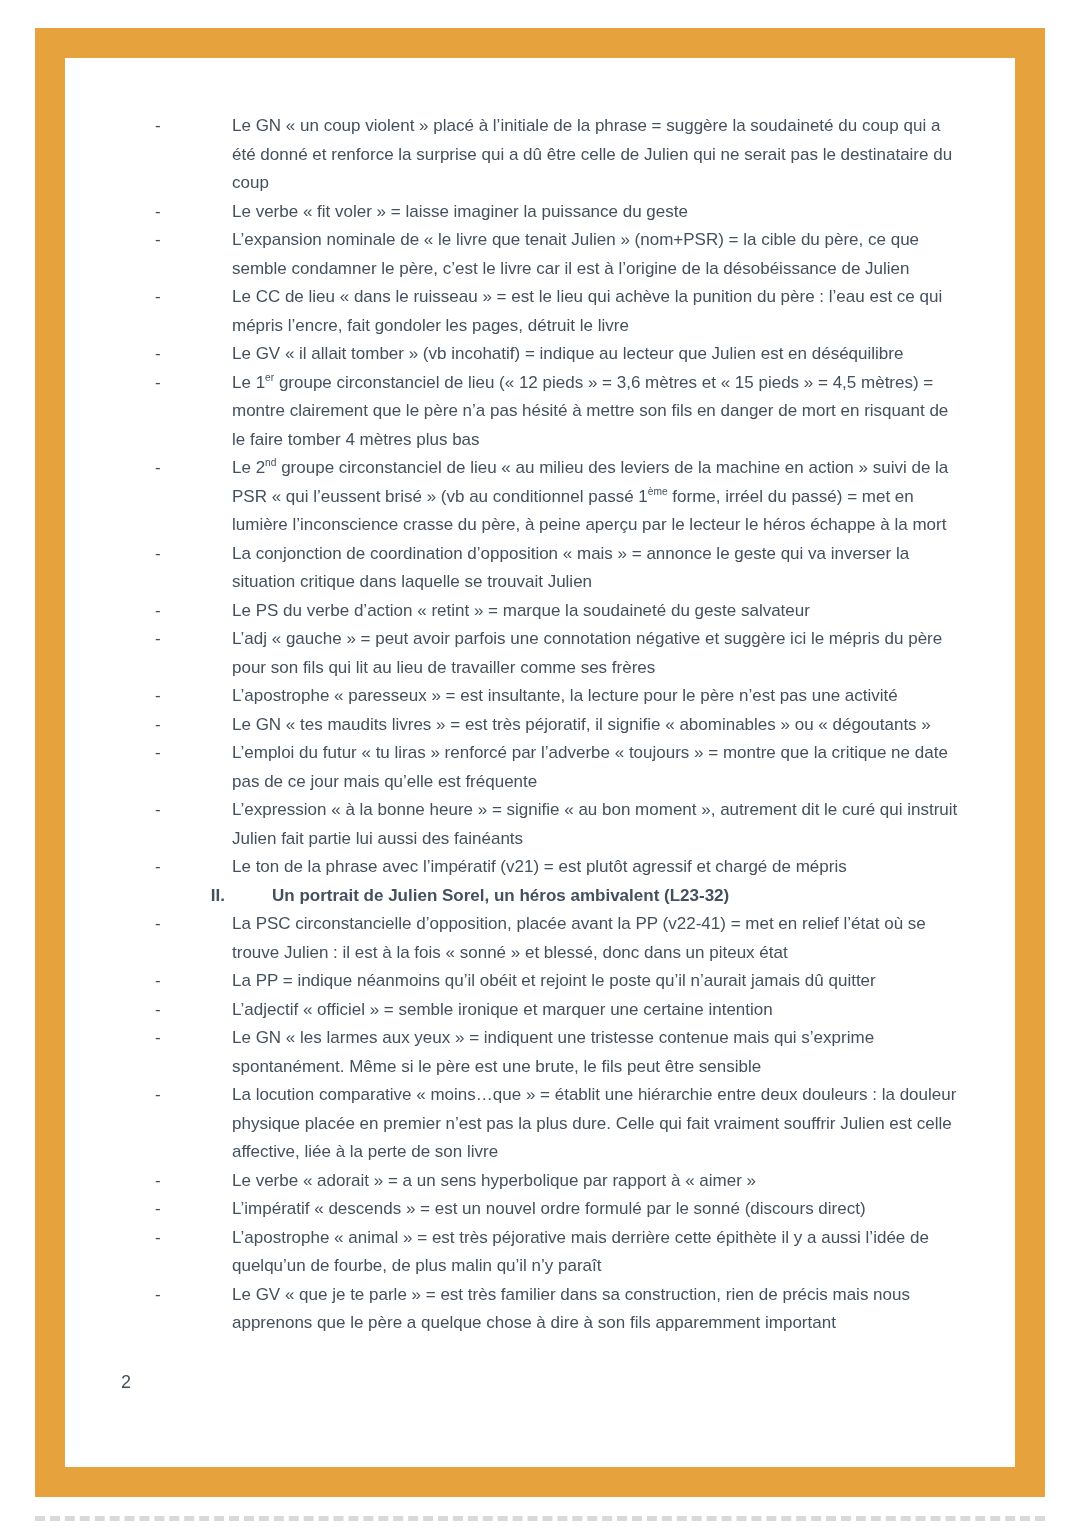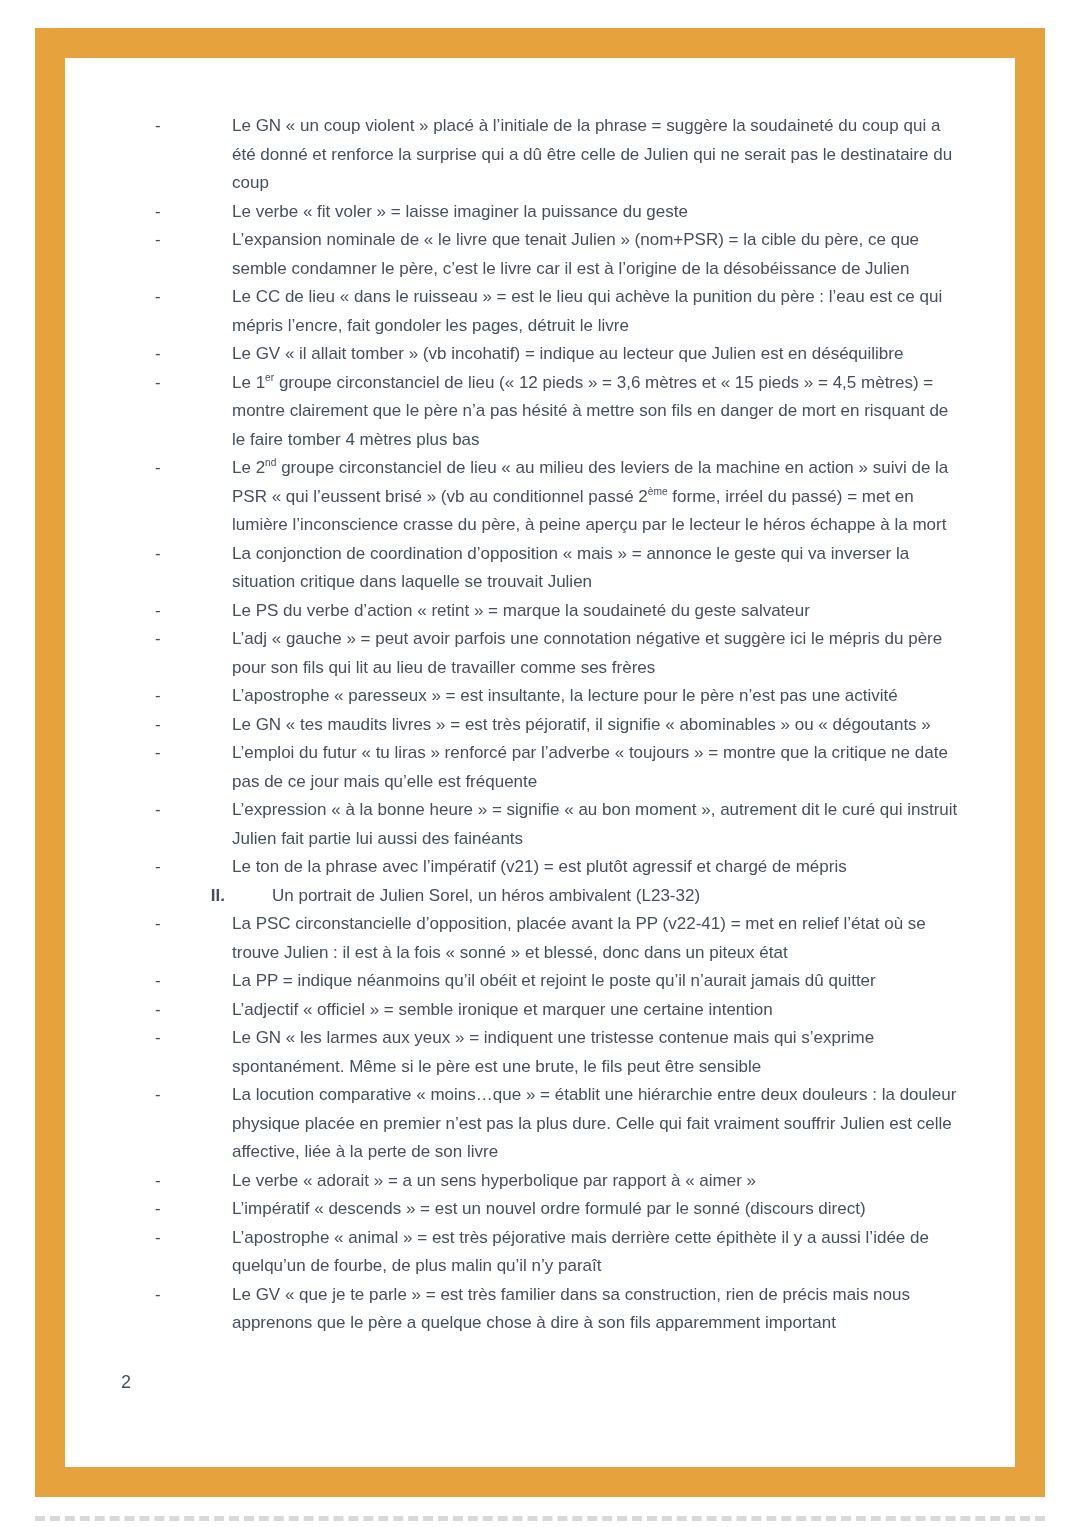--- a/index.html
+++ b/index.html
@@ -20,21 +20,21 @@
     position: absolute;
     left: 155px; top: 112px; width: 806px;
     color: var(--text, #44505e);
     font-size: 17px;
     line-height: 28.5px;
   }
   .row { display: flex; align-items: flex-start; }
   .marker { flex: 0 0 30px; }
   .body { flex: 1; margin-left: 47px; }
   .row.heading .marker { flex: 0 0 70px; font-weight: 700; text-align: right; }
-  .row.heading .body { font-weight: 400; }
+  .row.heading .body { font-weight: 700; }
   sup { font-size: 0.6em; vertical-align: super; line-height: 0; }
   .page-number {
     position: absolute;
     left: 121px; top: 1372px;
     font-size: 18px;
     color: var(--text, #44505e);
   }
   .next-page-edge {
     position: absolute;
     left: 35px; right: 35px; bottom: 6px;
@@ -66,21 +66,21 @@
       <div class="row">
         <span class="marker">-</span>
         <span class="body"><span>Le GV « il allait tomber » (vb incohatif) = indique au lecteur que Julien est en déséquilibre</span></span>
       </div>
       <div class="row">
         <span class="marker">-</span>
         <span class="body"><span>Le 1</span><sup>er</sup><span> groupe circonstanciel de lieu (« 12 pieds » = 3,6 mètres et « 15 pieds » = 4,5 mètres) = montre clairement que le père n’a pas hésité à mettre son fils en danger de mort en risquant de le faire tomber 4 mètres plus bas</span></span>
       </div>
       <div class="row">
         <span class="marker">-</span>
-        <span class="body"><span>Le 2</span><sup>nd</sup><span> groupe circonstanciel de lieu « au milieu des leviers de la machine en action » suivi de la PSR « qui l’eussent brisé » (vb au conditionnel passé 2</span><sup>ème</sup><span> forme, irréel du passé) = met en lumière l’inconscience crasse du père, à peine aperçu par le lecteur le héros échappe à la mort</span></span>
+        <span class="body"><span>Le 2</span><sup>nd</sup><span> groupe circonstanciel de lieu « au milieu des leviers de la machine en action » suivi de la PSR « qui l’eussent brisé » (vb au conditionnel passé 1</span><sup>ème</sup><span> forme, irréel du passé) = met en lumière l’inconscience crasse du père, à peine aperçu par le lecteur le héros échappe à la mort</span></span>
       </div>
       <div class="row">
         <span class="marker">-</span>
         <span class="body"><span>La conjonction de coordination d’opposition « mais » = annonce le geste qui va inverser la situation critique dans laquelle se trouvait Julien</span></span>
       </div>
       <div class="row">
         <span class="marker">-</span>
         <span class="body"><span>Le PS du verbe d’action « retint » = marque la soudaineté du geste salvateur</span></span>
       </div>
       <div class="row">

